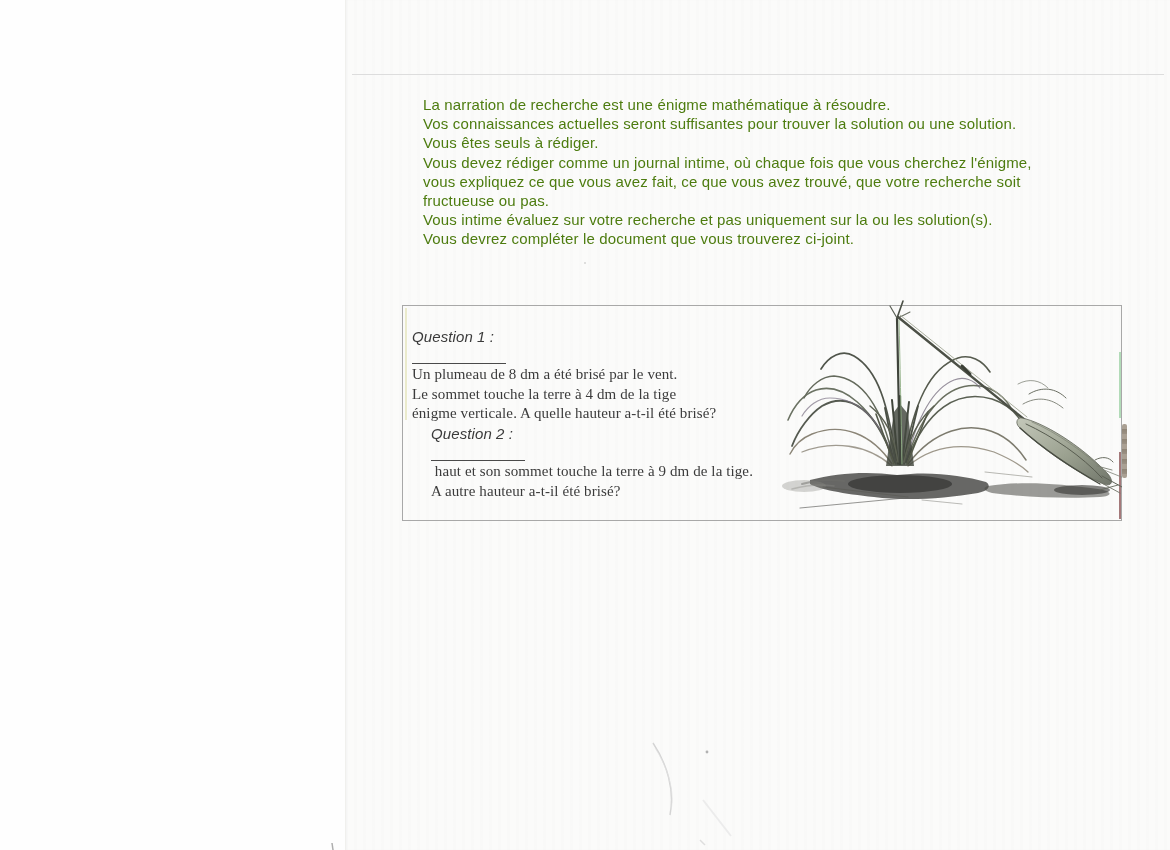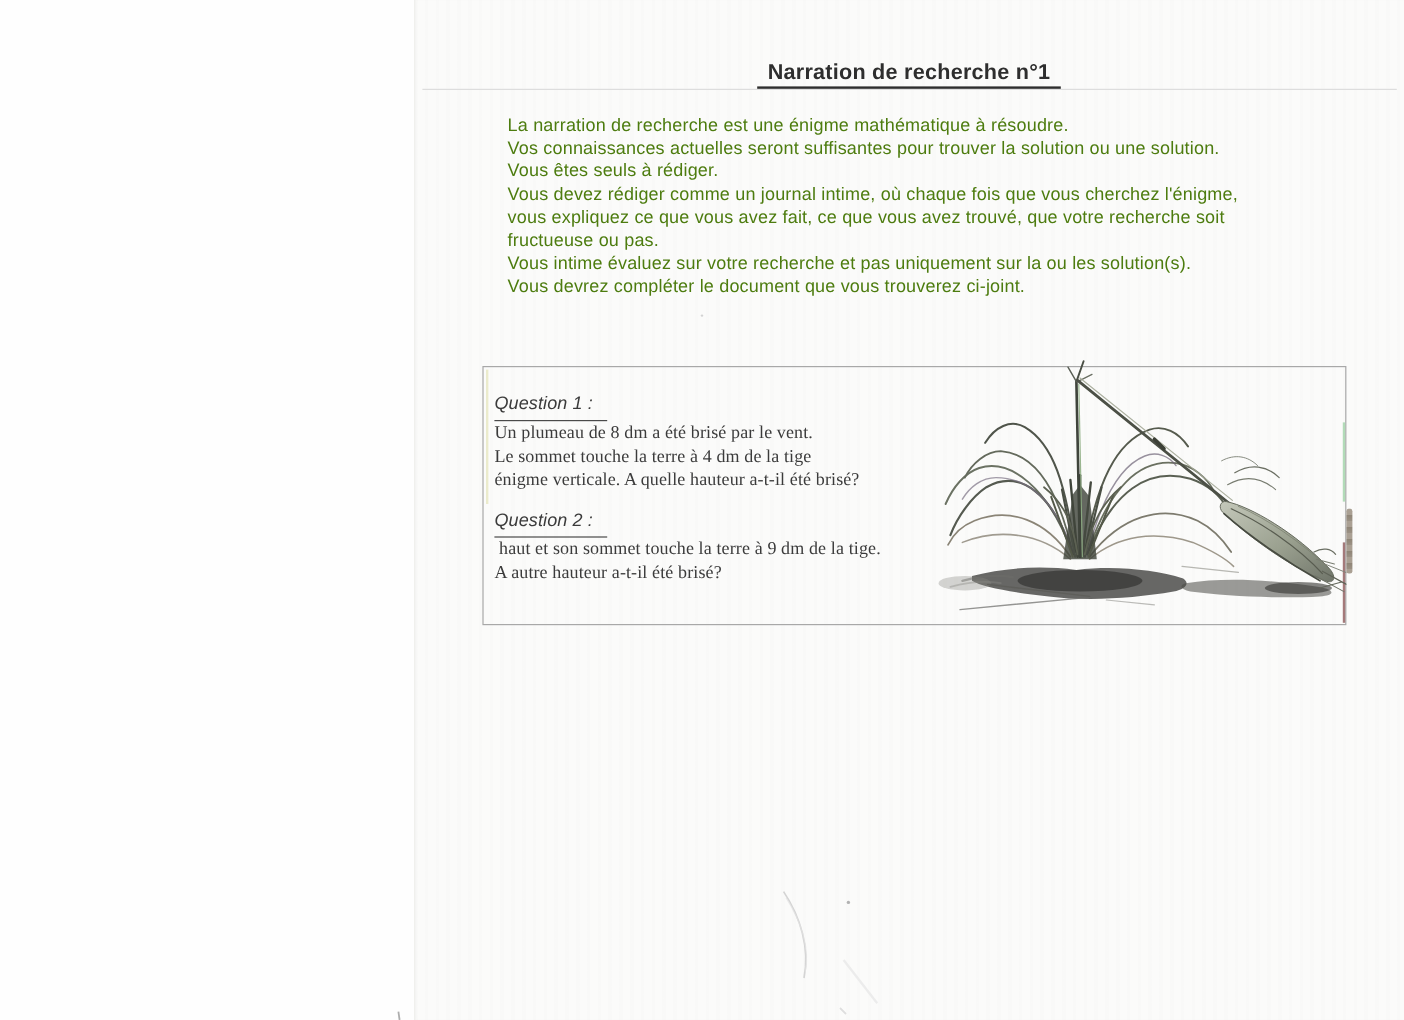--- a/index.html
+++ b/index.html
@@ -31,24 +31,24 @@
   }
 
   .qbox {
     position:absolute; left:402px; top:305px; width:718px; height:214px;
     border:1px solid #a8a8a8;
   }
   .fringe-yellow { position:absolute; left:2px; top:2px; width:2px; height:112px; background:#e2e2b4; opacity:.65; }
 
   .q { position:absolute; left:9px; font-size:15px; line-height:19.3px; color:#3b3b3b; letter-spacing:.1px; }
   .q1 { top:21px; }
-  .q2 { top:118px; }
+  .q2 { top:118px;margin-left:19px; }
   .qhead {
     font-style:italic; display:inline-block; color:#3b3b3b;
-    border-bottom:1px solid #4a4a4a; padding:0 12px 4px 0; margin-bottom:1px;
+    border-bottom:1px solid #4a4a4a; padding:0 12px 17px 0; margin-bottom:1px;
   }
   .qline { white-space:pre-wrap;font-family:Liberation Serif, serif; }
 
   
   .art-green  { position:absolute; left:1119px; top:352px; width:2px; height:66px; background:#aed9b4; opacity:.95; }
   .art-maroon { position:absolute; left:1119px; top:452px; width:2px; height:67px; background:#9a6a6c; opacity:.9; }
   .art-tan {
     position:absolute; left:1122px; top:424px; width:5px; height:54px; border-radius:2px;
     background:repeating-linear-gradient(180deg,#aaa093 0px,#aaa093 5px,#8f8576 5px,#9b9184 10px);
   }
@@ -57,23 +57,20 @@
   .overlay { position:absolute; left:0; top:0; width:1170px; height:850px; pointer-events:none; }
 </style>
 </head>
 <body>
 
 <div class="page">
 
   <div class="paper"></div>
 
   <div class="faint-rule"></div>
-  <div class="title-row">
-    <span class="title">Narration de recherche n°1</span>
-  </div>
 
   <div class="intro">
     <div class="iline">La narration de recherche est une énigme mathématique à résoudre.</div>
     <div class="iline">Vos connaissances actuelles seront suffisantes pour trouver la solution ou une solution.</div>
     <div class="iline">Vous êtes seuls à rédiger.</div>
     <div class="iline">Vous devez rédiger comme un journal intime, où chaque fois que vous cherchez l'énigme,</div>
     <div class="iline">vous expliquez ce que vous avez fait, ce que vous avez trouvé, que votre recherche soit</div>
     <div class="iline">fructueuse ou pas.</div>
     <div class="iline">Vous intime évaluez sur votre recherche et pas uniquement sur la ou les solution(s).</div>
     <div class="iline">Vous devrez compléter le document que vous trouverez ci-joint.</div>

